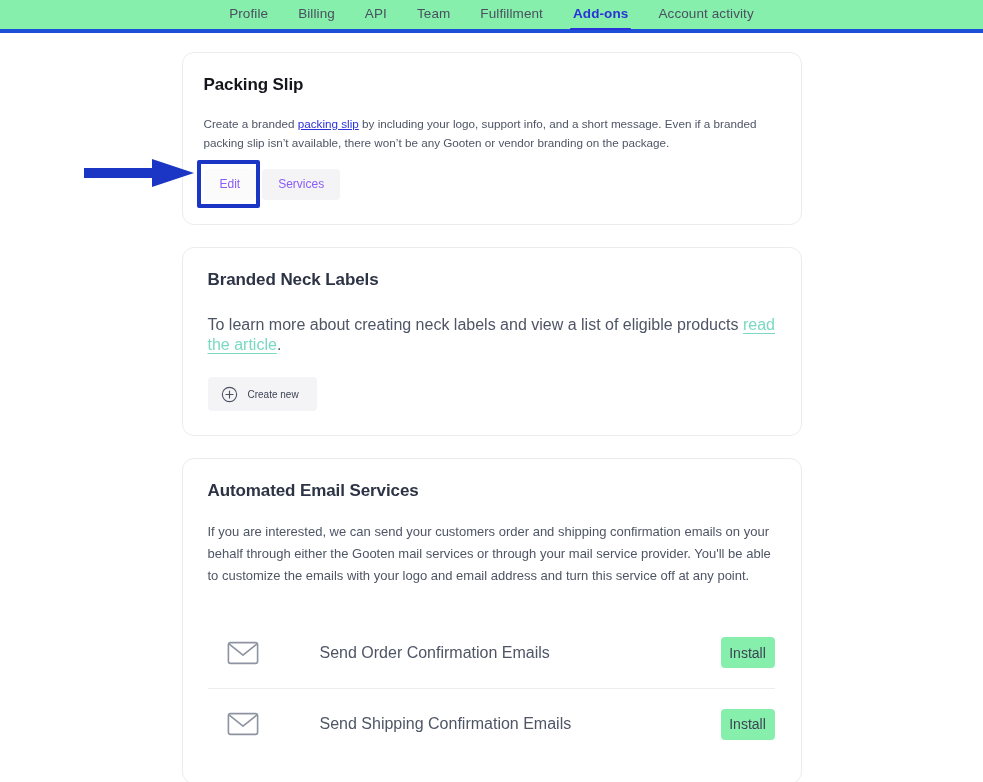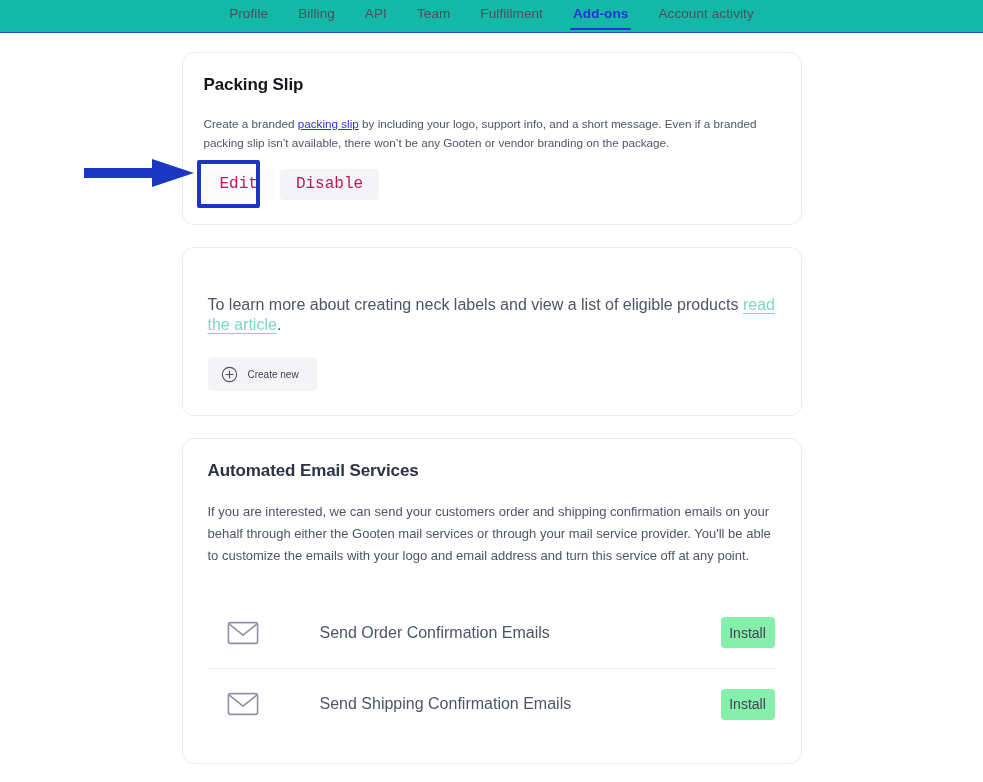--- a/index.html
+++ b/index.html
@@ -13,22 +13,22 @@
     position: relative;
   }
 
   
   .tabbar {
     height: 33px;
     display: flex;
     align-items: flex-start;
     justify-content: center;
     gap: 0;
-    background: #14b8a6;
-    border-bottom: 1px solid #1d4ed8;
+    background: #86efac;
+    border-bottom: 4px solid #1d4ed8;
     position: relative;
   }
   .tab {
     font-size: 13.5px;
     color: #4a5060;
     padding: 6px 15px 9px 15px;
     cursor: pointer;
     letter-spacing: .1px;
     position: relative;
     white-space: nowrap;
@@ -95,23 +95,23 @@
   a.link-blue { color: #2a31d8; text-decoration: underline; }
   a.link-teal { color: #7ad9c3; text-decoration: underline; text-underline-offset: 3px; }
   .period { color: #4e5565; }
 
   
   .btn-row { display: flex; gap: 6px; margin-top: 17px; }
   .btn {
     background: #f4f4f6;
     border: none;
     border-radius: 4px;
-    font-family: Liberation Mono, monospace;
-    font-size: 16px;
-    color: #be185d;
+    font-family: Liberation Sans, sans-serif;
+    font-size: 12px;
+    color: #8b5cf6;
     padding: 0 16px;
     height: 31px;
     line-height: 31px;
     cursor: pointer;
   }
   .btn.ghost-white { background: #fbfbfc; }
 
   .highlight-wrap { position: relative; display: inline-block; }
   .highlight-box {
     position: absolute;
@@ -195,27 +195,28 @@
   <div class="card">
     <div class="card-inner">
       <div class="card-title">Packing Slip</div>
       <div class="card-desc"><span>Create a branded </span><a class="link-blue" href="#">packing slip</a><span> by including your logo, support info, and a short message. Even if a branded packing slip isn’t available, there won’t be any Gooten or vendor branding on the package.</span></div>
 
       <div class="btn-row">
         <div class="highlight-wrap">
           <button class="btn ghost-white">Edit</button>
           <div class="highlight-box"></div>
         </div>
-        <button class="btn">Disable</button>
+        <button class="btn">Services</button>
       </div>
     </div>
   </div>
 
   <div class="card">
     <div class="card-inner">
+      <div class="card-title muted">Branded Neck Labels</div>
       <div class="card-desc spaced"><span>To learn more about creating neck labels and view a list of eligible products </span><a class="link-teal" href="#">read the article</a><span class="period">.</span></div>
 
       <button class="btn-create">
         <span class="plus-icon">
           <svg viewBox="0 0 20 20" width="17" height="17" fill="none" stroke="#4b5161" stroke-width="1.3">
             <circle cx="10" cy="10" r="8.4"></circle>
             <line x1="10" y1="5.8" x2="10" y2="14.2" stroke-linecap="round"></line>
             <line x1="5.8" y1="10" x2="14.2" y2="10" stroke-linecap="round"></line>
           </svg>
         </span>

